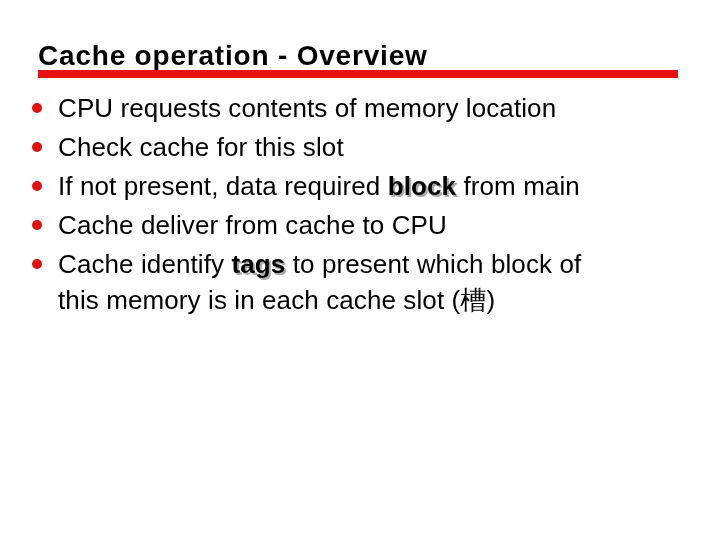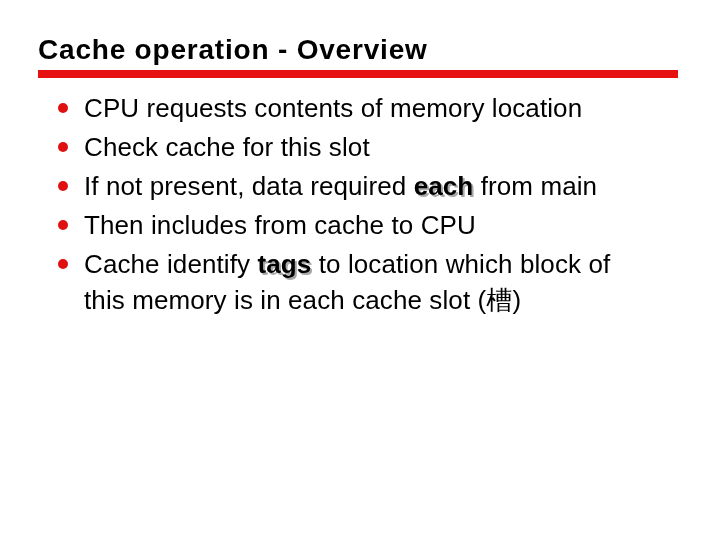--- a/index.html
+++ b/index.html
@@ -13,39 +13,39 @@
   }
   .slide {
     position: relative;
     width: 720px;
     height: 540px;
     background: #ffffff;
   }
   .title {
     position: absolute;
     left: 38px;
-    top: 34px;
+    top: 40px;
     margin: 0;
     font-size: 28px;
     font-weight: bold;
     letter-spacing: 0.8px;
     color: #000000;
     white-space: nowrap;
   }
   .rule {
     position: absolute;
     left: 38px;
     top: 70px;
     width: 640px;
     height: 8px;
     background: var(--accent, #e81111);
   }
   .bullets {
     position: absolute;
-    left: 54px;
+    left: 28px;
     top: 90px;
     width: 640px;
     margin: 0;
     padding: 0;
     list-style: none;
   }
   .bullets li {
     display: flex;
     align-items: flex-start;
     margin: 0 0 3px 0;
@@ -85,30 +85,30 @@
       </li>
       <li>
         <span class="dot"></span>
         <div class="txt">
           <div class="line"><span>Check cache for this slot</span></div>
         </div>
       </li>
       <li>
         <span class="dot"></span>
         <div class="txt">
-          <div class="line"><span>If not present, data required </span><span class="em">each</span><span> from main</span></div>
+          <div class="line"><span>If not present, data required </span><span class="em">block</span><span> from main</span></div>
         </div>
       </li>
       <li>
         <span class="dot"></span>
         <div class="txt">
-          <div class="line"><span>Then includes from cache to CPU</span></div>
+          <div class="line"><span>Cache deliver from cache to CPU</span></div>
         </div>
       </li>
       <li>
         <span class="dot"></span>
         <div class="txt">
-          <div class="line"><span>Cache identify </span><span class="em">tags</span><span> to location which block of</span></div>
+          <div class="line"><span>Cache identify </span><span class="em">tags</span><span> to present which block of</span></div>
           <div class="line"><span>this memory is in each cache slot (槽)</span></div>
         </div>
       </li>
     </ul>
 </div>
 
 </body></html>

